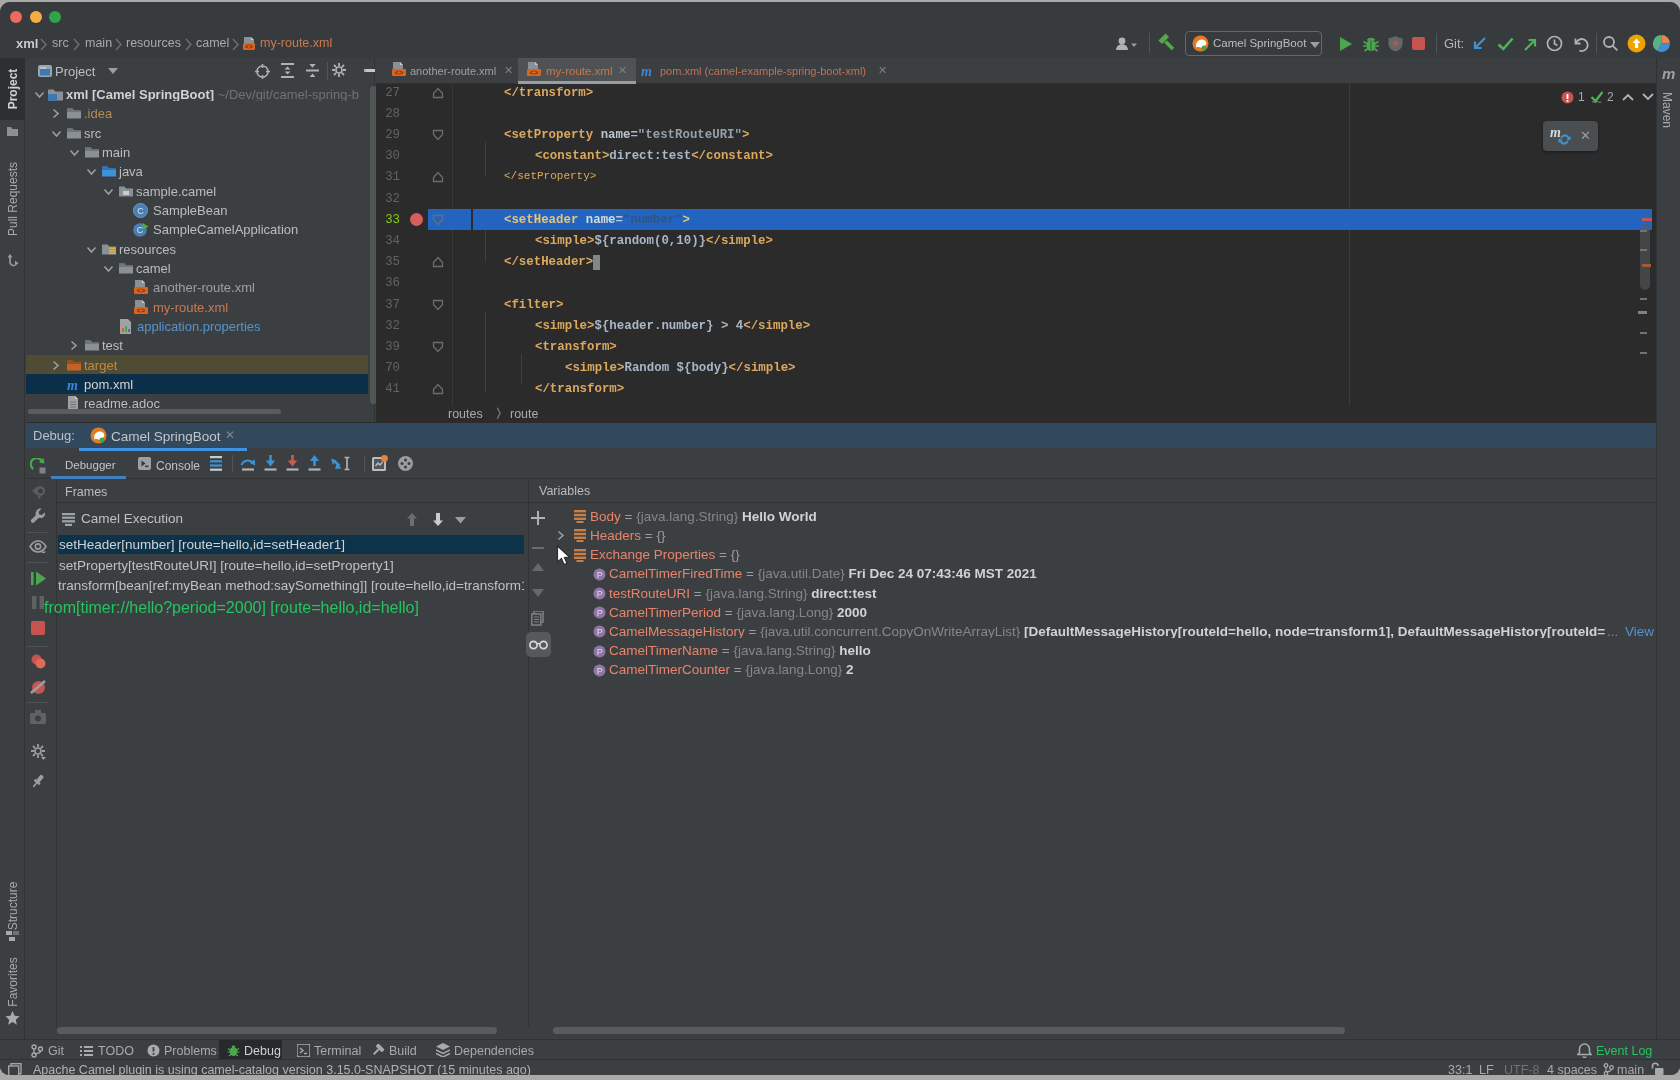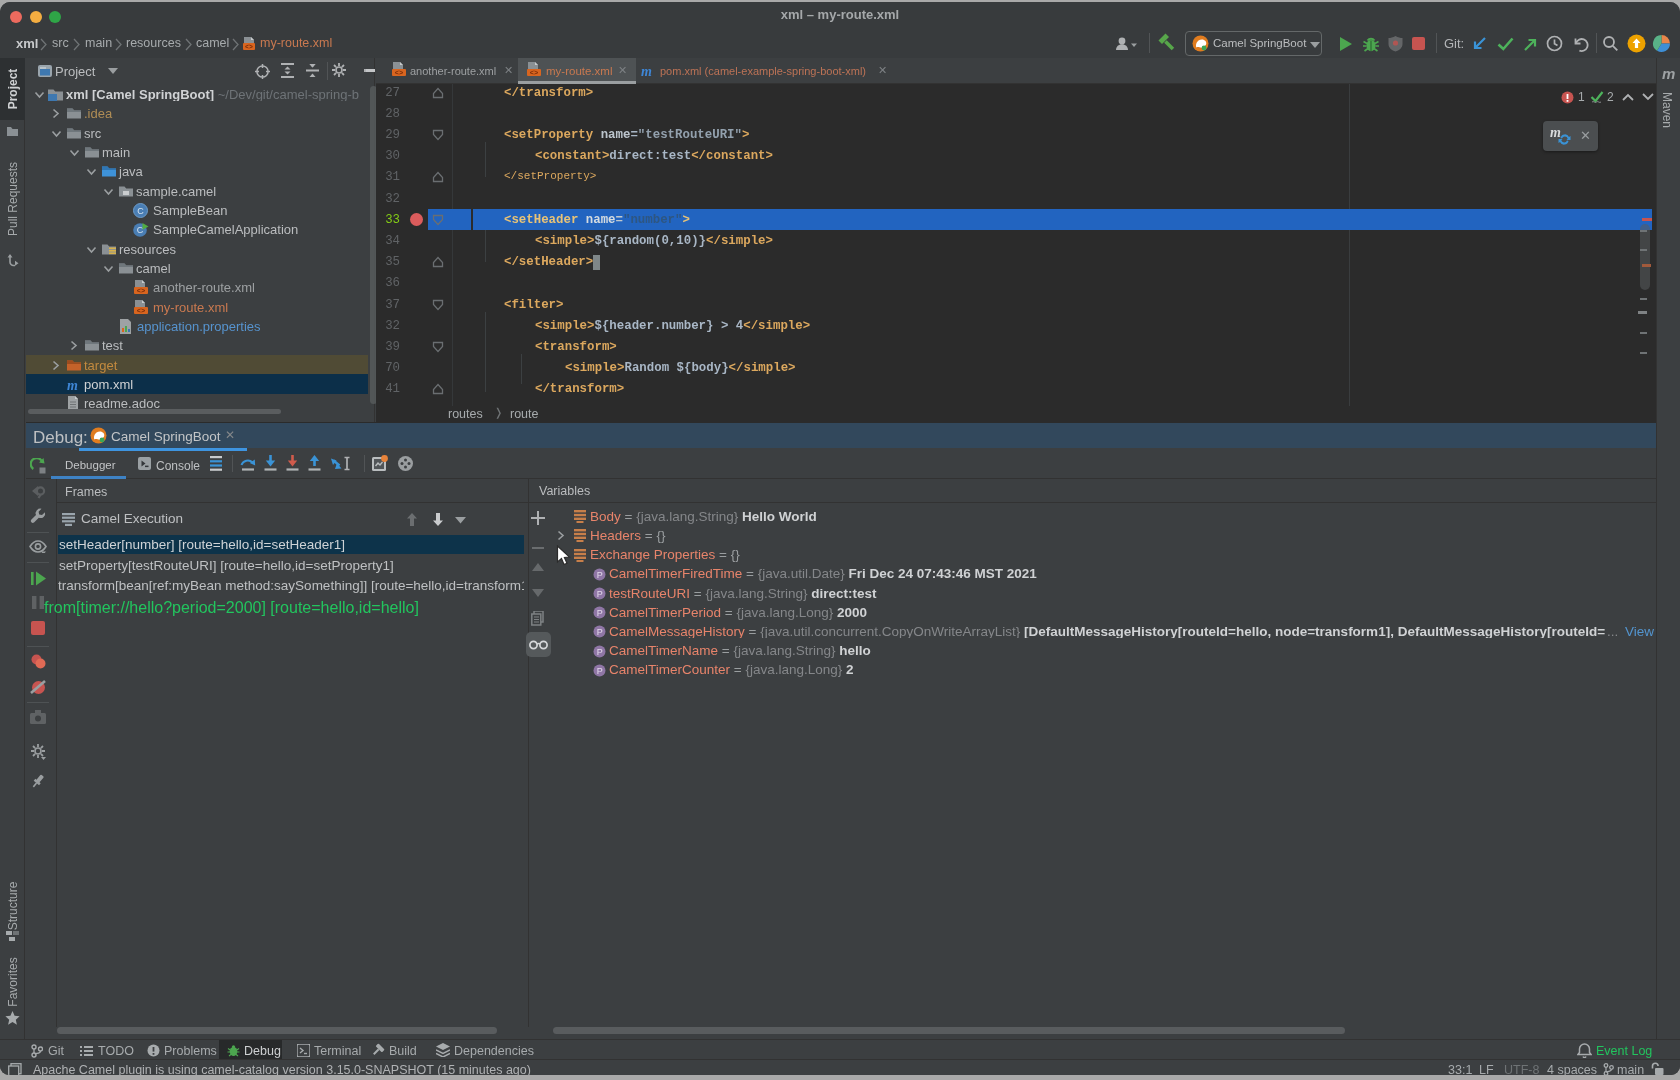--- a/index.html
+++ b/index.html
@@ -12,21 +12,20 @@
 svg{display:block}
 </style>
 </head>
 <body>
 <div class="win">
 
 <div class="ab" style="left:0;top:0;width:1680px;height:26px;background:#383b3d"></div>
 <div class="ab" style="left:10px;top:9px;width:12px;height:12px;border-radius:6px;background:#ec6a5e"></div>
 <div class="ab" style="left:30px;top:9px;width:12px;height:12px;border-radius:6px;background:#f4ad41"></div>
 <div class="ab" style="left:49px;top:9px;width:12px;height:12px;border-radius:6px;background:#2fa547"></div>
-<div class="ab t" style="left:0;top:6px;width:1680px;text-align:center;font-size:13px;font-weight:bold;color:#a5a8aa">xml – my-route.xml</div>
 
 <div class="ab" style="left:0;top:26px;width:1680px;height:30px;background:#383b3d"></div>
 <div class="ab t" style="left:16px;top:35px;font-size:13px;font-weight:bold;color:#c8cacc">xml</div>
     <div class="ab" style="left:40px;top:36px">
       <svg width="8" height="13">
         <path d="M1 1l5 5.5L1 12" stroke="#6f7375" stroke-width="1.3" fill="none"></path>
       </svg>
     </div>
     <div class="ab t" style="left:52px;top:35px;font-size:12.5px;color:#a7abad">src</div>
     <div class="ab" style="left:73px;top:36px">
@@ -588,21 +587,21 @@
 <div class="ab" style="left:1640px;top:330px;width:7px;height:2px;background:#6f7375"></div>
 <div class="ab" style="left:1640px;top:350px;width:7px;height:2px;background:#6f7375"></div>
 
 <div class="ab" style="left:376px;top:404px;width:1280px;height:16px;background:#2b2b2b"></div>
 <div class="ab t" style="left:448px;top:406px;font-size:12.5px;color:#a7abad">routes</div>
 <div class="ab t" style="left:494px;top:405px;font-size:11px;color:#6f7375">❭</div>
 <div class="ab t" style="left:510px;top:406px;font-size:12.5px;color:#a7abad">route</div>
 
 <div class="ab" style="left:26px;top:420px;width:1630px;height:1px;background:#2b2b2b"></div>
 <div class="ab" style="left:26px;top:421px;width:1630px;height:25px;background:#32485c"></div>
-<div class="ab t" style="left:33px;top:427px;font-size:17px;color:#bec0c2">Debug:</div>
+<div class="ab t" style="left:33px;top:427px;font-size:13px;color:#bec0c2">Debug:</div>
 <div class="ab" style="left:90px;top:425px">
       <svg width="17" height="17">
         <circle cx="8.5" cy="8.5" r="8" fill="#e07c1f"></circle>
         <path d="M4.5 12.5c-1.2-2 0-5.5 2-7 2.2-1.6 5.5-1.5 7 .5 1.2 1.6 1 3.5-.3 4.6-1.1.9-2.8.8-3.6-.3-.7-.9-.5-2.2.4-2.8l1.3 1.5-.6-2.3c1.5-.3 2.7.7 2.9 2.1.3 1.9-1.2 3.6-3.2 3.8-2.4.3-4.6-1.3-5.9-.1z" fill="#fff"></path>
         <circle cx="12" cy="13" r="2.4" fill="#3aa657"></circle>
       </svg>
     </div>
 <div class="ab t" style="left:111px;top:428px;font-size:13.5px;color:#c3c5c7">Camel SpringBoot</div>
 <div class="ab t" style="left:225px;top:427px;font-size:12px;color:#84878a">✕</div>
 <div class="ab" style="left:79px;top:446px;width:168px;height:3px;background:#3e94e0;z-index:6"></div>

